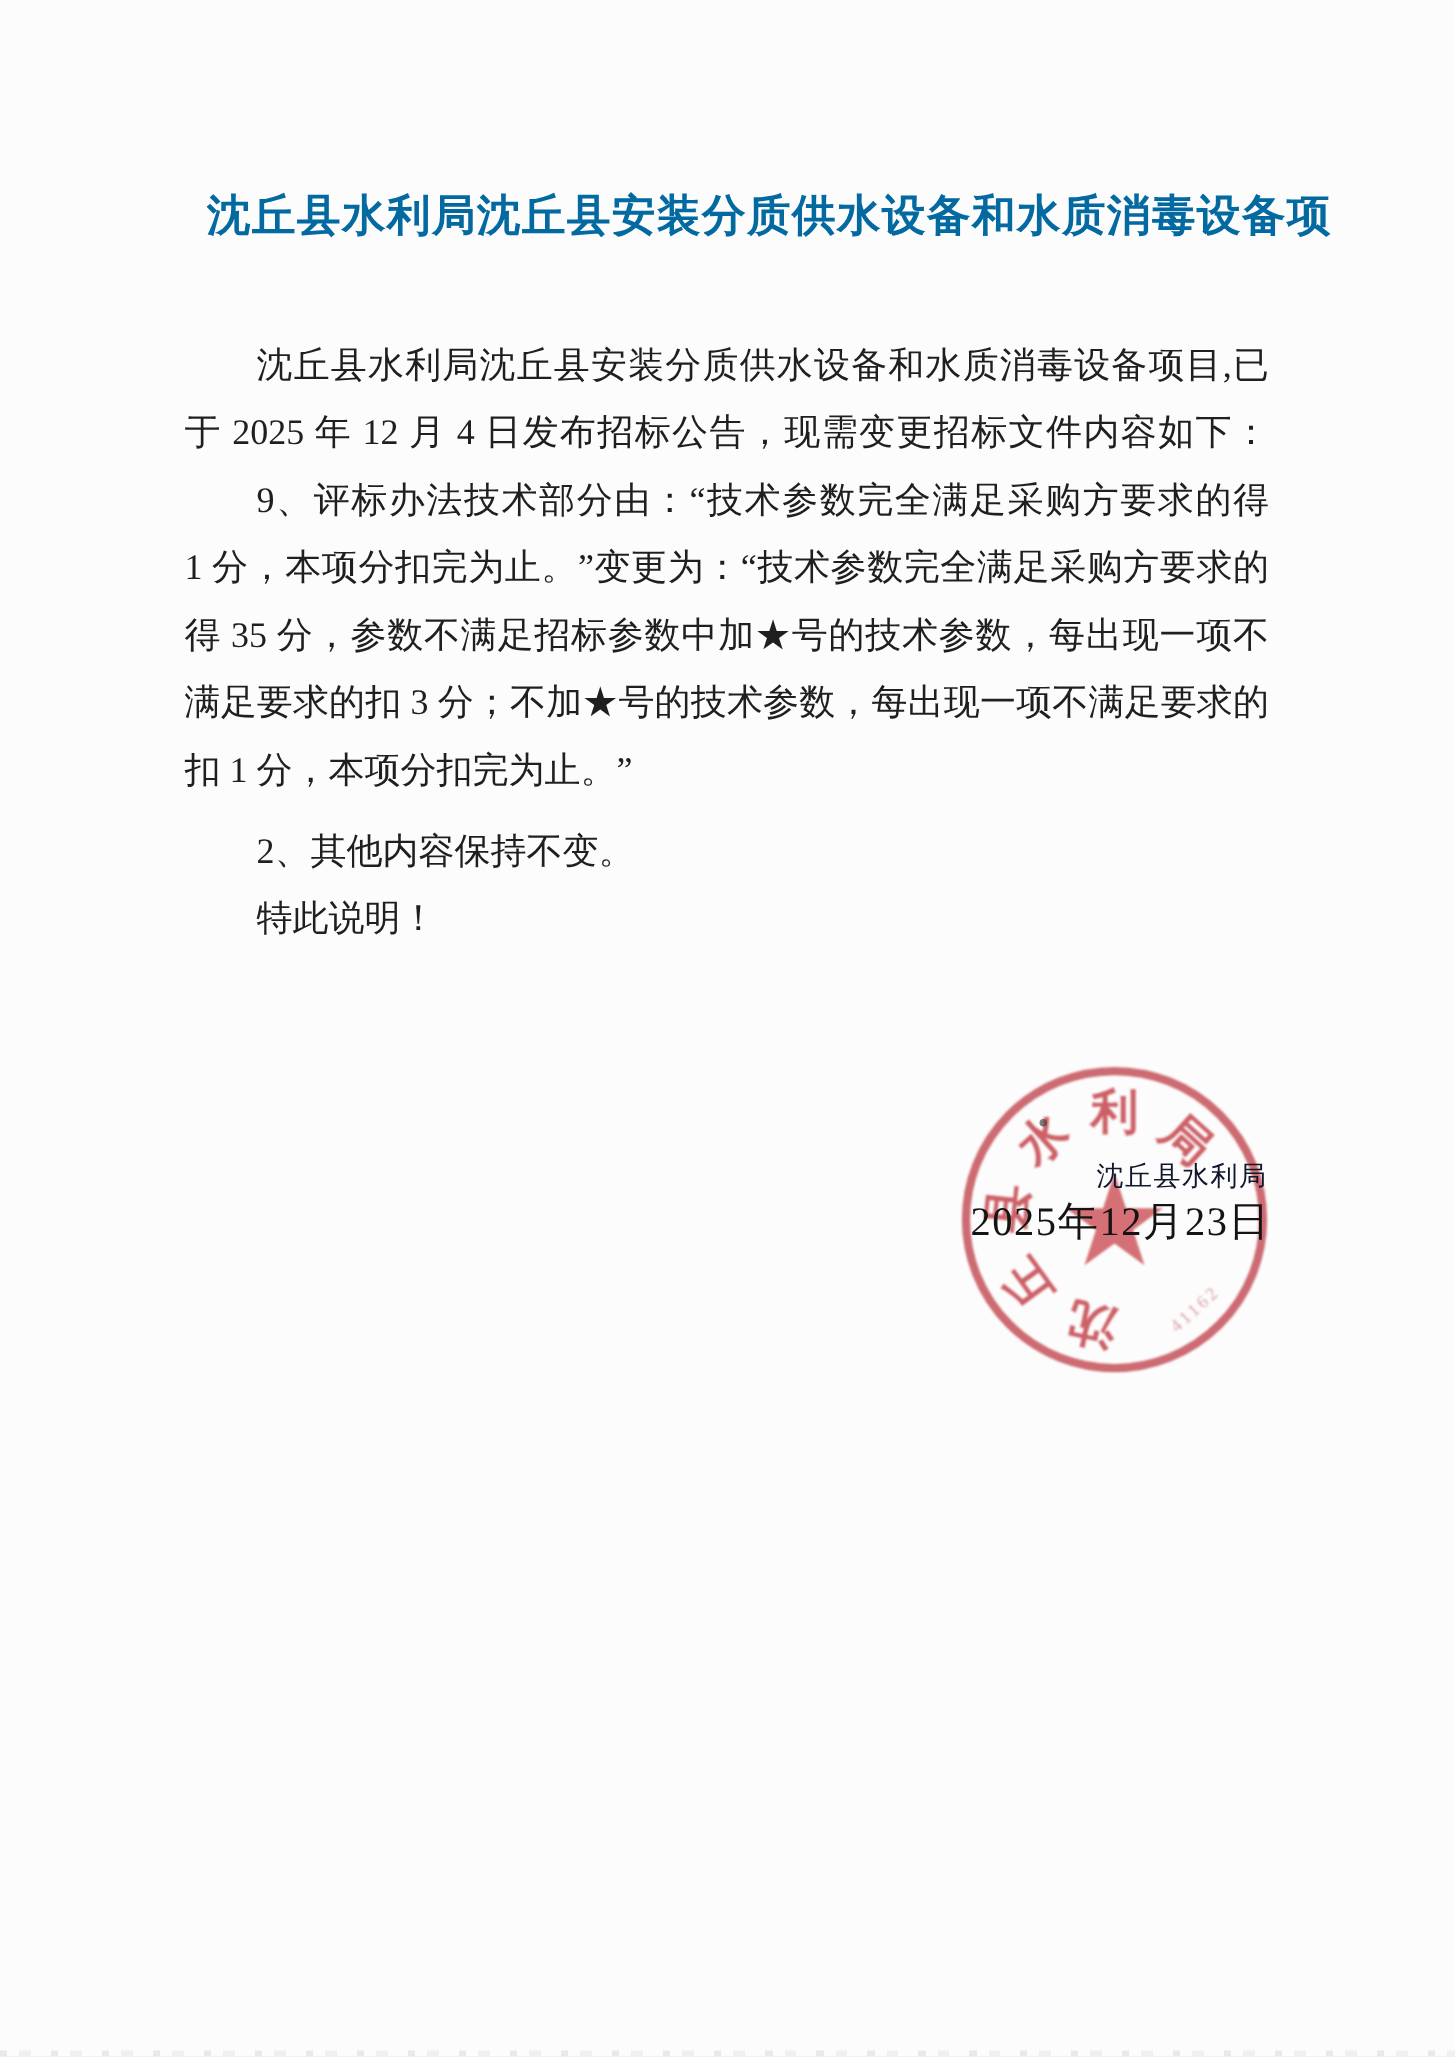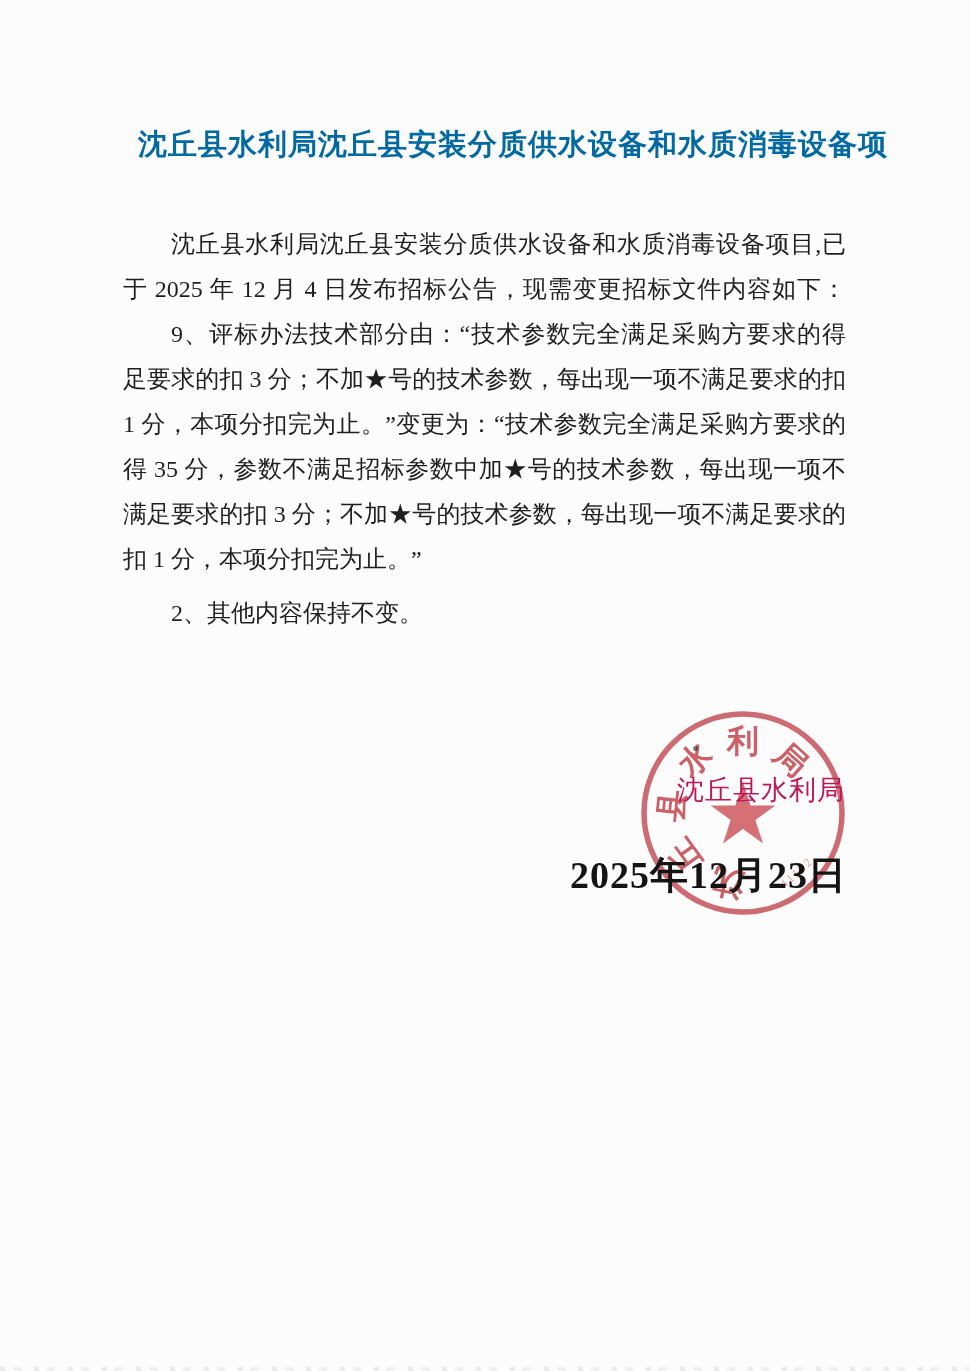--- a/index.html
+++ b/index.html
@@ -24,25 +24,25 @@
   .bodytext {
     position:absolute; top:222px; left:123px; width:723px;
     font-size:24px; line-height:45px;
   }
   .line { white-space:nowrap; }
   .j { text-align:justify; text-align-last:justify; white-space:normal; }
   .indent { text-indent:48px;font-family:Liberation Serif, serif; }
   .p3 { margin-top:9px; }
   .sig {
     position:absolute; top:772px; right:125px;
-    font-size:27px; letter-spacing:1px; color:#be185d; z-index:3;
+    font-size:18px; letter-spacing:1px; color:#0f172a; z-index:3;
   }
   .date {
-    position:absolute; top:850px; right:123px;
-    font-size:38px; font-weight:700; letter-spacing:1px; color:#141414; z-index:3;
+    position:absolute; top:796px; right:123px;
+    font-size:27px; font-weight:400; letter-spacing:1px; color:#141414; z-index:3;
   }
   .seal {
     position:absolute; left:622px; top:692px; width:242px; height:242px;
     z-index:2; pointer-events:none;
   }
   .ink-dot {
     position:absolute; left:693px; top:746px; width:5px; height:5px;
     background:#3a3a3a; border-radius:50%; opacity:.65; z-index:3;
   }
   .scan-edge {
@@ -60,27 +60,27 @@
 
   <div class="title">
     <div>沈丘县水利局沈丘县安装分质供水设备和水质消毒设备项</div>
   </div>
 
   <div class="bodytext">
     <div class="line j indent">沈丘县水利局沈丘县安装分质供水设备和水质消毒设备项目,已</div>
     <div class="line j">于 2025 年 12 月 4 日发布招标公告，现需变更招标文件内容如下：</div>
 
     <div class="line j indent">9、评标办法技术部分由：“技术参数完全满足采购方要求的得</div>
-    <div class="line j">足要求的扣 3 分；不加★号的技术参数，每出现一项不满足要求的扣</div>
     <div class="line j">1 分，本项分扣完为止。”变更为：“技术参数完全满足采购方要求的</div>
     <div class="line j">得 35 分，参数不满足招标参数中加★号的技术参数，每出现一项不</div>
     <div class="line j">满足要求的扣 3 分；不加★号的技术参数，每出现一项不满足要求的</div>
     <div class="line">扣 1 分，本项分扣完为止。”</div>
 
     <div class="line indent p3">2、其他内容保持不变。</div>
+    <div class="line indent">特此说明！</div>
   </div>
 
   <svg class="seal" viewBox="0 0 242 242" xmlns="http://www.w3.org/2000/svg">
     <defs>
       <filter id="inkblur" x="-10%" y="-10%" width="120%" height="120%">
         <feGaussianBlur stdDeviation="0.55"></feGaussianBlur>
       </filter>
     </defs>
     <g filter="url(#inkblur)">
       <circle cx="121" cy="121" r="99" fill="none" stroke="#c0424b" stroke-width="5.5" opacity="0.78"></circle>

